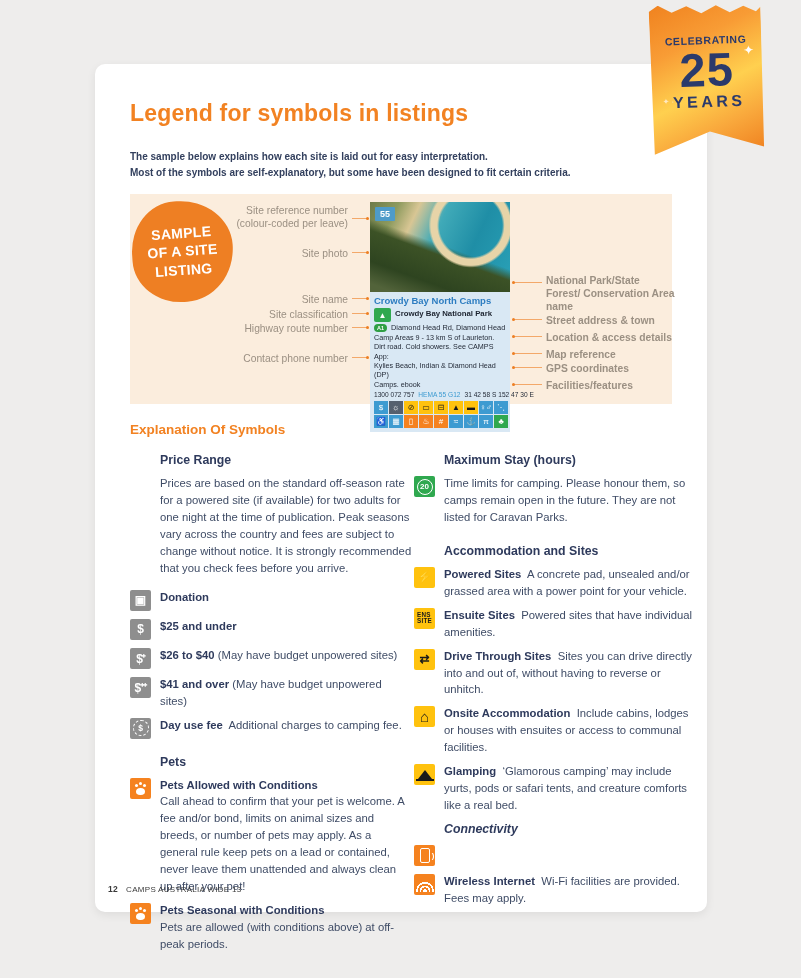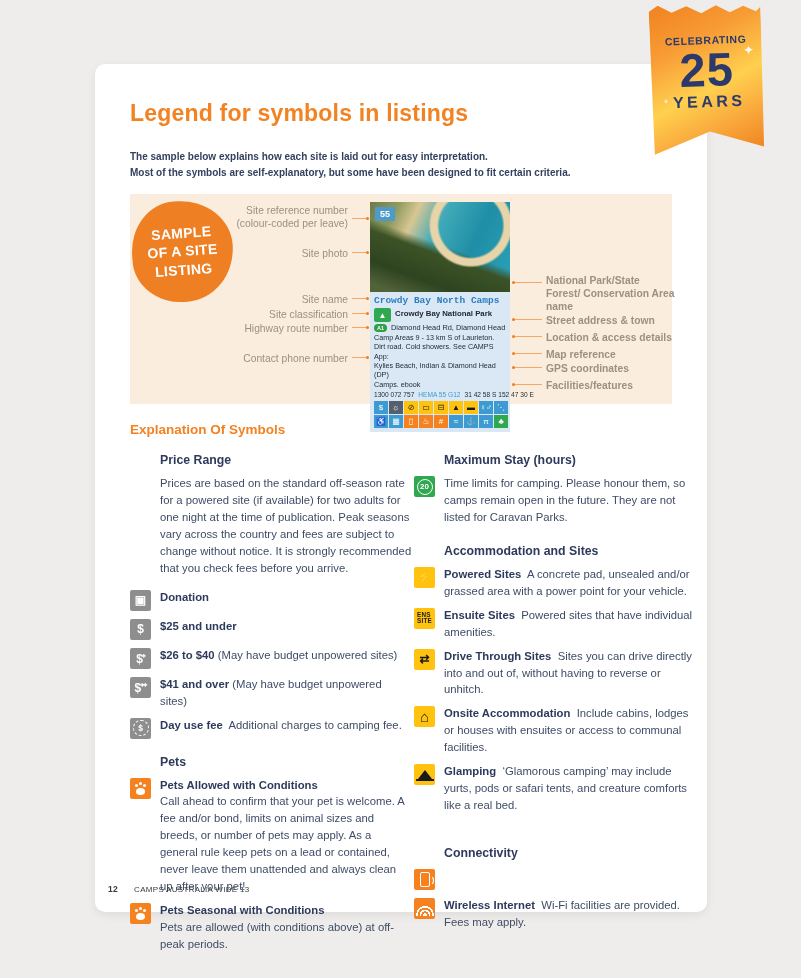--- a/index.html
+++ b/index.html
@@ -41,21 +41,21 @@
   
   .card { position:absolute; left:240px; top:8px; width:140px; }
   .photo { position:relative; width:140px; height:90px;
     background:
       radial-gradient(circle at 72% 26%, rgba(240,224,180,0) 26%, #e7d4a8 28%, #e7d4a8 33%, rgba(0,0,0,0) 35%),
       linear-gradient(200deg, rgba(0,0,0,0) 48%, #3c5226 56%, #2e4420 78%, #52633a 94%),
       linear-gradient(115deg, #6e7b49 0%, #8d9a5e 16%, #d8c694 28%, #40aab8 44%, #1f8ea6 68%, #2aa2b8 100%); padding-left: 32px; }
   .refnum { position:absolute; left:5px; top:5px; background:#4e9bc9; color:#fff; font-weight:bold;
             font-size:9px; padding:2px 5px; border-radius:1px; }
   .cbody { background:#d9e8f4; padding:3px 4px 4px; }
-  .cname { color:#2d7dc1; font-weight:bold; font-size:9.5px; margin-bottom:2px;font-family:Liberation Mono, monospace; }
+  .cname { color:#2d7dc1; font-weight:bold; font-size:9.5px; margin-bottom:2px; }
   .crow { display:flex; align-items:flex-start; }
   .cclass { width:17px; height:14px; background:#2fa84f; color:#fff; font-size:8px; display:flex;
             align-items:center; justify-content:center; border-radius:2px; flex:none; }
   .cpark { color:#1d2430; font-weight:bold; font-size:7.8px; margin:1px 0 0 4px; }
   .crow2 { display:flex; align-items:center; margin-top:1px; }
   .croute { background:#2f9e44; color:#fff; font-size:5.5px; font-weight:bold; padding:1px 3px;
             border-radius:4px; flex:none; }
   .caddr { color:#242b38; font-size:7.4px; margin-left:4px; }
   .cdet { color:#242b38; font-size:7.2px; line-height:1.3; margin-top:1px; }
   .cinfo { display:flex; gap:4px; color:#242b38; font-size:6.6px; margin-top:2px; white-space:nowrap; }
@@ -97,21 +97,21 @@
   .tri { width:0; height:0; border-left:7px solid transparent; border-right:7px solid transparent;
          border-bottom:9px solid #1a1a1a; position:relative; }
   .tri::after { content:""; position:absolute; left:-9px; top:9px; width:18px; height:1.6px; background:#1a1a1a; }
   .mob { width:10px; height:15px; border:1.4px solid #fff; border-radius:2px; position:relative; }
   .mob::after { content:")"; position:absolute; right:-6px; top:2px; color:#fff; font-size:8px; font-weight:bold; }
   .wifi { width:18px; height:14px;
           background:radial-gradient(circle at 50% 92%, #fff 0 1.8px, rgba(0,0,0,0) 1.8px 3.6px,
             #fff 3.6px 5.2px, rgba(0,0,0,0) 5.2px 7.2px, #fff 7.2px 8.8px, rgba(0,0,0,0) 8.8px); }
 
   .foot { position:absolute; left:13px; bottom:18px; color:#3a3a3a; font-size:8px; letter-spacing:.3px; }
-  .foot b { margin-right:16px; font-size:8.5px; }
+  .foot b { margin-right:8px; font-size:8.5px; }
 </style>
 </head>
 <body>
 
 <div class="ribbon">
   <span class="r1">CELEBRATING</span>
   <span class="r2">25</span>
   <span class="r3">YEARS</span>
   <span class="spark">✦</span>
   <span class="spark2">✦ ∙</span>
@@ -282,21 +282,21 @@
         <span class="ic yellow" style="font-size:15px;">⌂</span>
         <span class="tx"><b>Onsite Accommodation</b>&nbsp; <span>Include cabins, lodges or houses with ensuites or access to communal facilities.</span></span>
       </div>
       <div class="entry">
         <span class="ic yellow">
             <span class="tri"></span>
           </span>
         <span class="tx"><b>Glamping</b>&nbsp; <span>‘Glamorous camping’ may include yurts, pods or safari tents, and creature comforts like a real bed.</span></span>
       </div>
 
-      <h4 style="margin-top:32px;">Connectivity</h4>
+      <h4 style="margin-top:8px;font-style:italic;">Connectivity</h4>
       <div class="entry">
         <span class="ic orange">
             <span class="mob"></span>
           </span>
       </div>
       <div class="entry">
         <span class="ic orange">
             <span class="wifi"></span>
           </span>
         <span class="tx"><b>Wireless Internet</b>&nbsp; <span>Wi-Fi facilities are provided. Fees may apply.</span></span>

